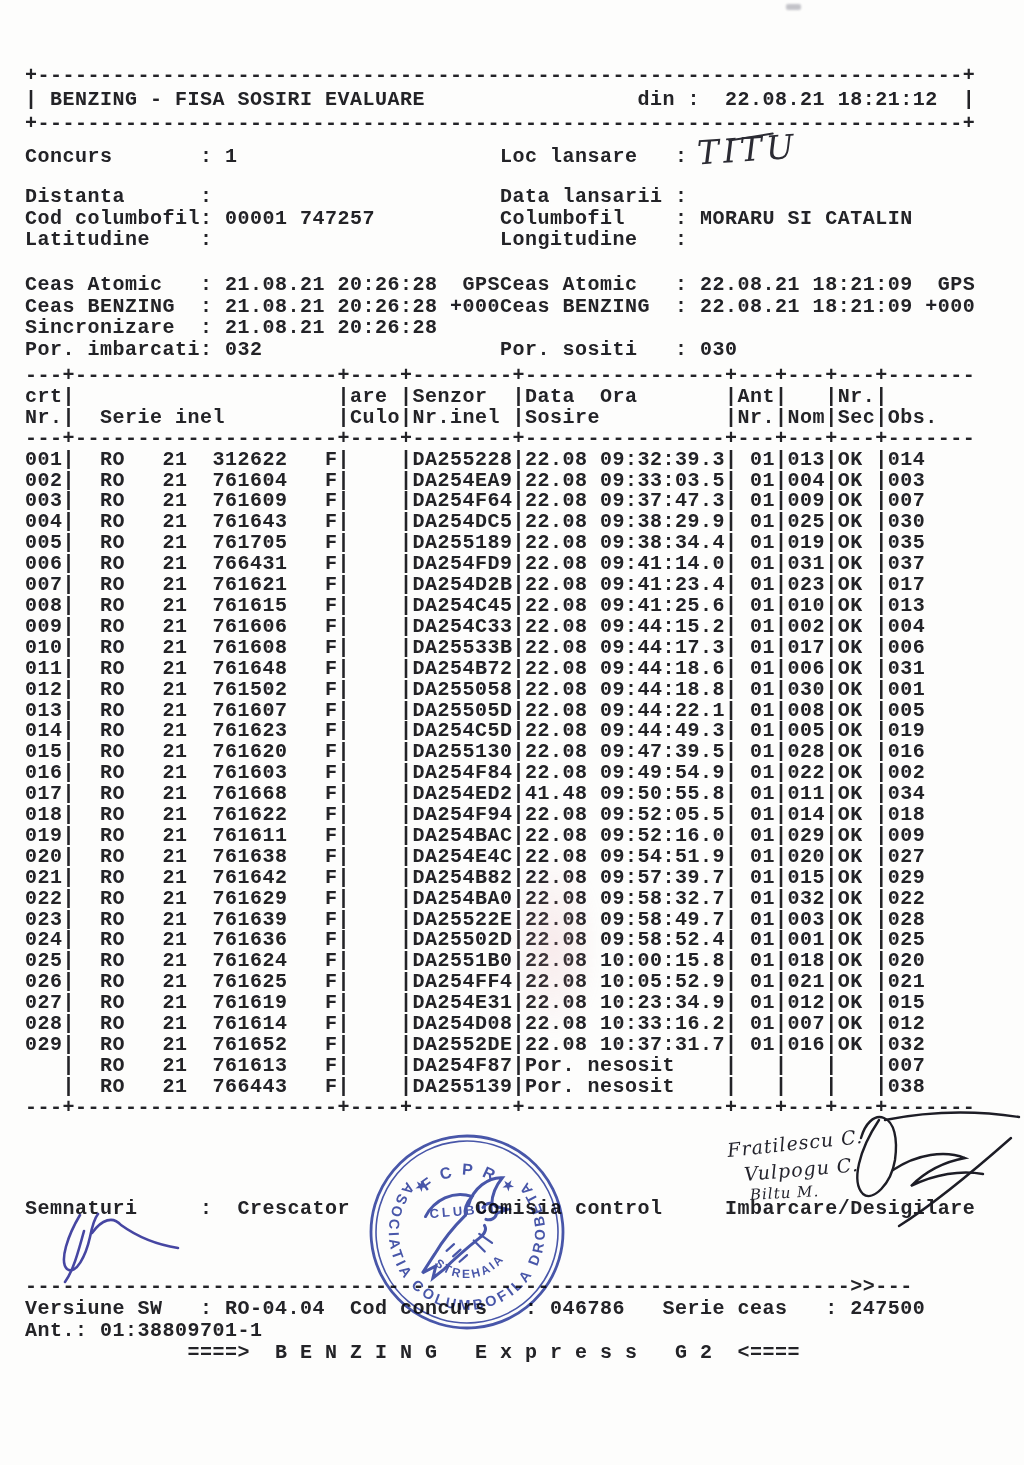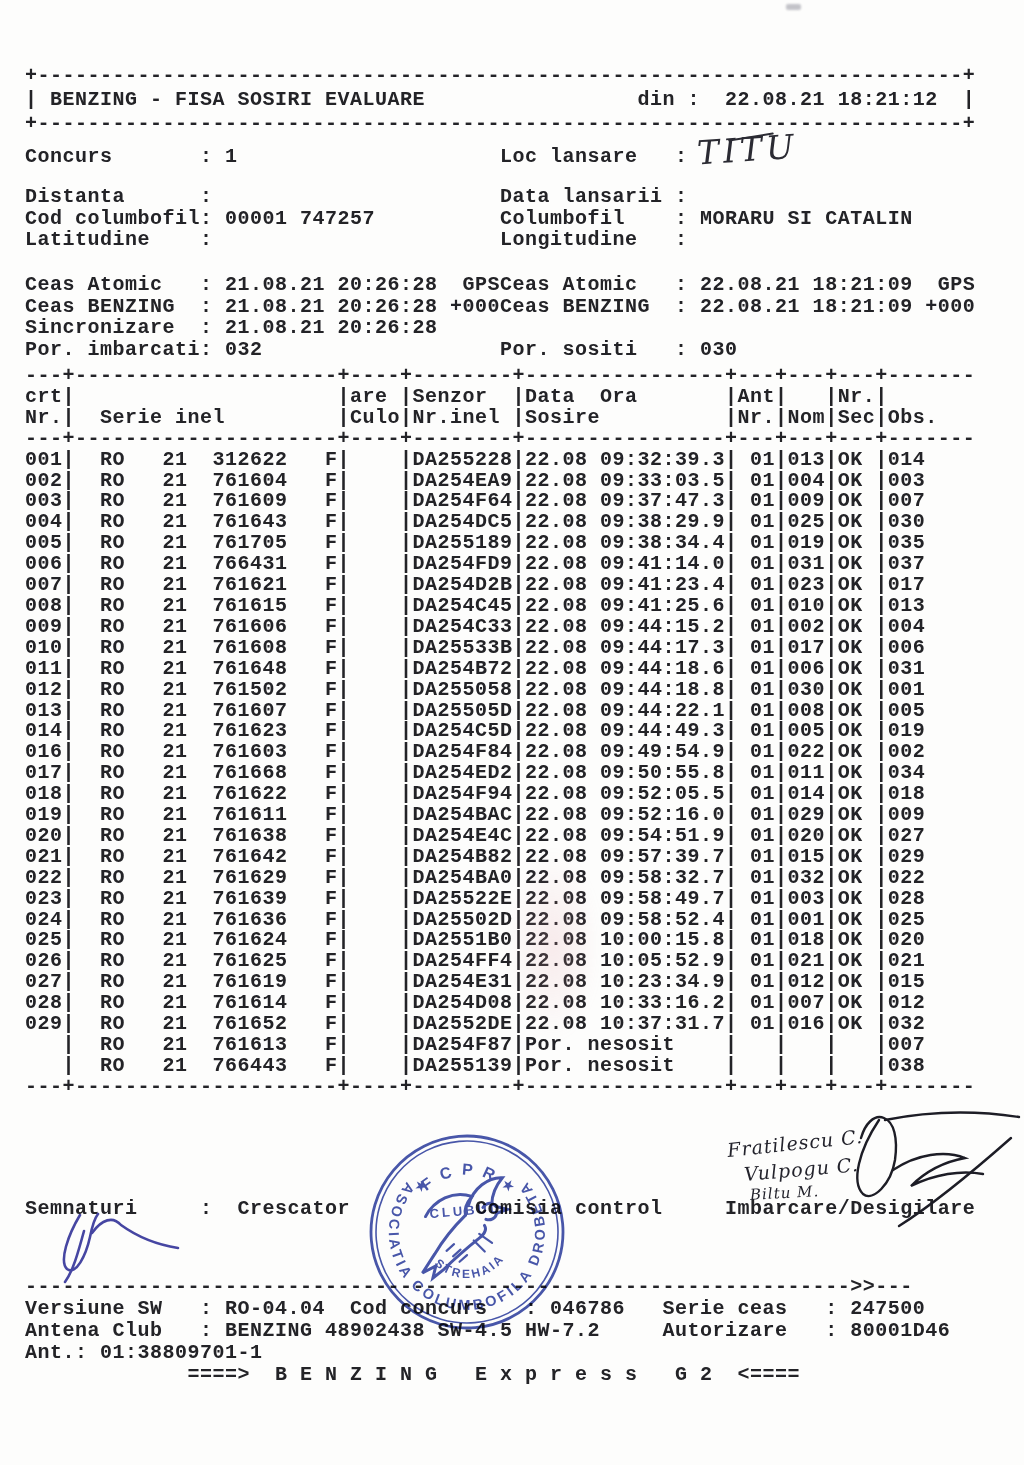--- a/index.html
+++ b/index.html
@@ -59,22 +59,23 @@
       <div class="mline">005|  RO   21  761705   F|    |DA255189|22.08 09:38:34.4| 01|019|OK |035</div>
       <div class="mline">006|  RO   21  766431   F|    |DA254FD9|22.08 09:41:14.0| 01|031|OK |037</div>
       <div class="mline">007|  RO   21  761621   F|    |DA254D2B|22.08 09:41:23.4| 01|023|OK |017</div>
       <div class="mline">008|  RO   21  761615   F|    |DA254C45|22.08 09:41:25.6| 01|010|OK |013</div>
       <div class="mline">009|  RO   21  761606   F|    |DA254C33|22.08 09:44:15.2| 01|002|OK |004</div>
       <div class="mline">010|  RO   21  761608   F|    |DA25533B|22.08 09:44:17.3| 01|017|OK |006</div>
       <div class="mline">011|  RO   21  761648   F|    |DA254B72|22.08 09:44:18.6| 01|006|OK |031</div>
       <div class="mline">012|  RO   21  761502   F|    |DA255058|22.08 09:44:18.8| 01|030|OK |001</div>
       <div class="mline">013|  RO   21  761607   F|    |DA25505D|22.08 09:44:22.1| 01|008|OK |005</div>
       <div class="mline">014|  RO   21  761623   F|    |DA254C5D|22.08 09:44:49.3| 01|005|OK |019</div>
+      <div class="mline">015|  RO   21  761620   F|    |DA255130|22.08 09:47:39.5| 01|028|OK |016</div>
       <div class="mline">016|  RO   21  761603   F|    |DA254F84|22.08 09:49:54.9| 01|022|OK |002</div>
-      <div class="mline">017|  RO   21  761668   F|    |DA254ED2|22.08 09:50:55.8| 01|011|OK |034</div>
+      <div class="mline">017|  RO   21  761668   F|    |DA254ED2|41.48 09:50:55.8| 01|011|OK |034</div>
       <div class="mline">018|  RO   21  761622   F|    |DA254F94|22.08 09:52:05.5| 01|014|OK |018</div>
       <div class="mline">019|  RO   21  761611   F|    |DA254BAC|22.08 09:52:16.0| 01|029|OK |009</div>
       <div class="mline">020|  RO   21  761638   F|    |DA254E4C|22.08 09:54:51.9| 01|020|OK |027</div>
       <div class="mline">021|  RO   21  761642   F|    |DA254B82|22.08 09:57:39.7| 01|015|OK |029</div>
       <div class="mline">022|  RO   21  761629   F|    |DA254BA0|22.08 09:58:32.7| 01|032|OK |022</div>
       <div class="mline">023|  RO   21  761639   F|    |DA25522E|22.08 09:58:49.7| 01|003|OK |028</div>
       <div class="mline">024|  RO   21  761636   F|    |DA25502D|22.08 09:58:52.4| 01|001|OK |025</div>
       <div class="mline">025|  RO   21  761624   F|    |DA2551B0|22.08 10:00:15.8| 01|018|OK |020</div>
       <div class="mline">026|  RO   21  761625   F|    |DA254FF4|22.08 10:05:52.9| 01|021|OK |021</div>
       <div class="mline">027|  RO   21  761619   F|    |DA254E31|22.08 10:23:34.9| 01|012|OK |015</div>
@@ -83,21 +84,20 @@
       <div class="mline">   |  RO   21  761613   F|    |DA254F87|Por. nesosit    |   |   |   |007</div>
       <div class="mline">   |  RO   21  766443   F|    |DA255139|Por. nesosit    |   |   |   |038</div>
       <div class="mline">---+---------------------+----+--------+----------------+---+---+---+-------</div>
     </div>
   <div class="mono lh215" id="signLine" style="top:1198px">
       <div class="mline">Semnaturi     :  Crescator          Comisia control     Imbarcare/Desigilare</div>
     </div>
   <div class="mono lh22" id="footerBlock" style="top:1276px">
       <div class="mline">------------------------------------------------------------------&gt;&gt;---</div>
       <div class="mline">Versiune SW   : RO-04.04  Cod concurs   : 046786   Serie ceas   : 247500</div>
-      <div class="mline">Antena Club   : BENZING 48902438 SW-4.5 HW-7.2     Autorizare   : 80001D46</div>
       <div class="mline">Ant.: 01:38809701-1</div>
       <div class="mline">             ====&gt;  B E N Z I N G   E x p r e s s   G 2  &lt;====</div>
     </div>
 
   <div class="hand titu" style="left:697px;top:130px">TITU</div>
   <div class="titu-bar" style="left:728px;top:136px"></div>
 
   <div class="hand hname" style="left:727px;top:1132px">Fratilescu C.</div>
   <div class="hand hname" style="left:744px;top:1158px;transform:rotate(-5deg)">Vulpogu C.</div>
   <div class="hand hname" style="left:750px;top:1184px;font-size:15px;transform:rotate(-3deg)">Biltu M.</div>

